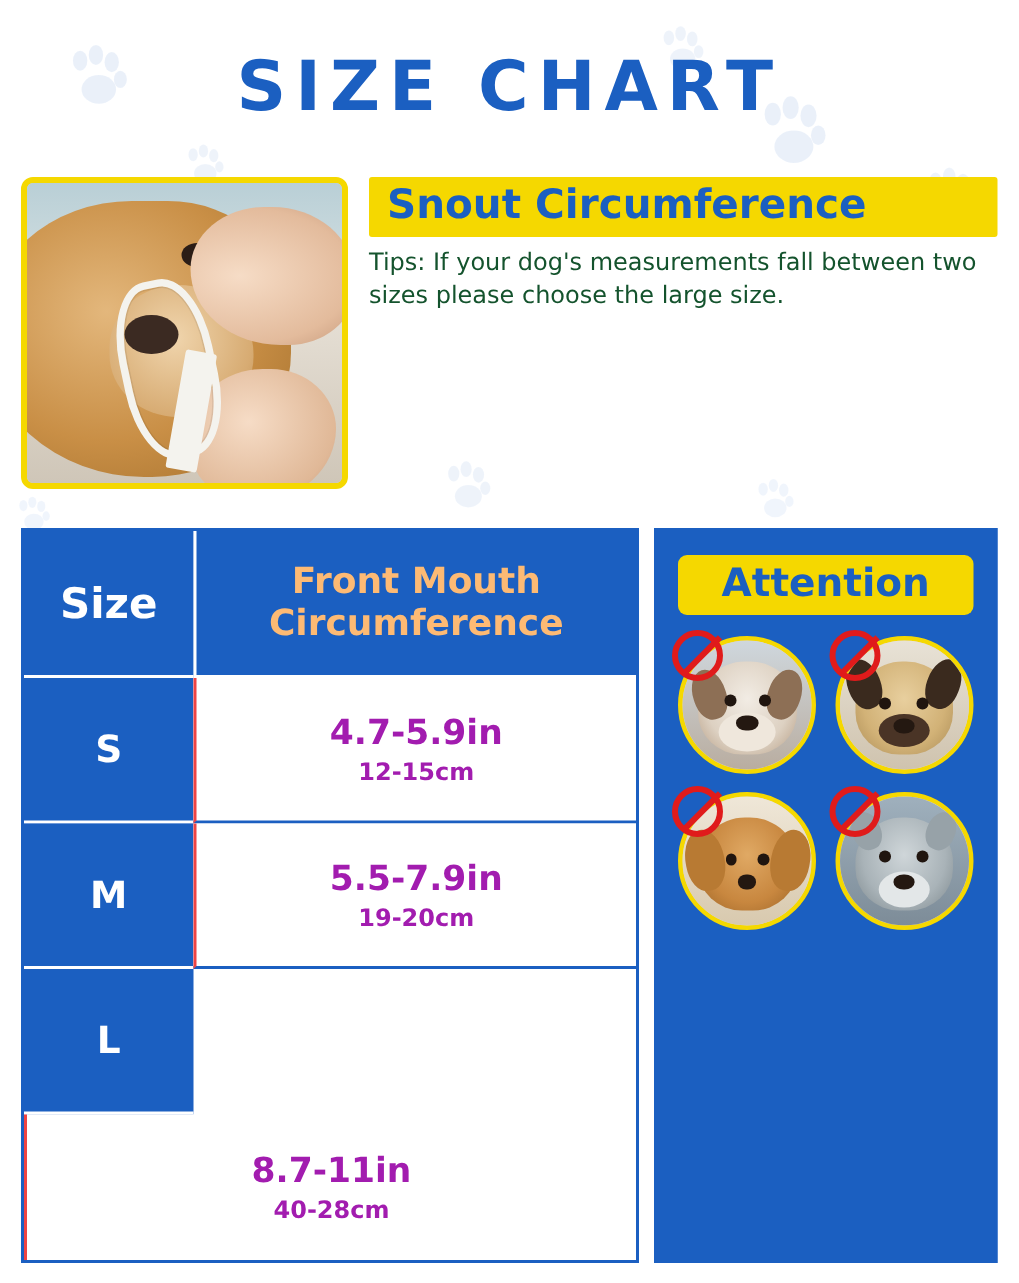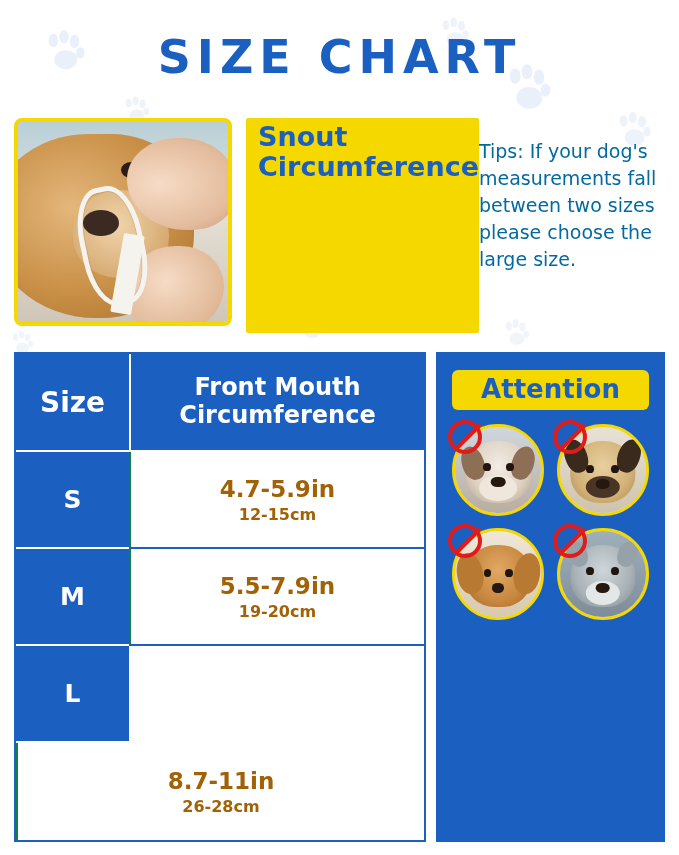--- a/index.html
+++ b/index.html
@@ -104,41 +104,41 @@
     width: 10%; height: 40%;
     background: #f4f3ee;
     transform: rotate(10deg);
     border-radius: 2px;
   }
 
   .snout-text {
     margin-left: 14px;
     flex: 1;
     display: flex;
-    flex-direction: row;
+    flex-direction: column;
   }
   .snout-heading {
     background: #f5d800;
     color: #1b5fc1;
     font-size: 27px;
     font-weight: bold;
     padding: 4px 0 6px 12px;
     border-radius: 2px;
     line-height: 1.1;
   }
   .snout-body {
     margin-top: 10px;
     color: #2f3b45;
     font-size: 16.5px;
     line-height: 1.42;
   }
   .snout-tips {
-    margin-top: 20px;
-    color: #0369a1;
-    font-size: 19px;
+    margin-top: 6px;
+    color: #14532d;
+    font-size: 16px;
     line-height: 1.42;
   }
 
   
   .bottom {
     position: absolute;
     top: 352px; left: 14px;
     width: 651px; height: 490px;
     display: flex;
     gap: 10px;
@@ -160,34 +160,34 @@
     color: #ffffff;
     display: flex; align-items: center; justify-content: center;
     font-size: 25px; font-weight: bold;
     border-bottom: 2px solid #ffffff;
   }
   .trow:last-child .tcell-size { border-bottom: none; }
   .tcell-val {
     flex: 1;
     background: #ffffff;
     border-bottom: 2px solid #1b5fc1;
-    border-left: 2px solid #15803d;
+    border-left: 2px solid #ef4444;
     display: flex; flex-direction: column;
     align-items: center; justify-content: center;
-    color: #a16207;
+    color: #a21caf;
   }
   .trow:last-child .tcell-val { border-bottom: none; }
   .trow.header .tcell-size {
     font-size: 28px;
   }
   .trow.header .tcell-val {
     background: #1b5fc1;
     border-left: 2px solid #ffffff;
     border-bottom: 2px solid #ffffff;
-    color: #ffffff;
+    color: #fdba74;
     font-size: 24px; font-weight: bold;
     line-height: 1.15;
     text-align: center;
     padding: 0 6px;
   }
   .val-in { font-size: 23px; font-weight: bold; }
   .val-cm { font-size: 16px; font-weight: bold; margin-top: 3px; }
 
   
   .attention {
@@ -404,21 +404,21 @@
         </div>
       </div>
 
       <div class="trow">
         <div class="tcell-size">L</div>
       </div>
 
       <div class="trow">
         <div class="tcell-val">
           <div class="val-in">8.7-11in</div>
-          <div class="val-cm">26-28cm</div>
+          <div class="val-cm">40-28cm</div>
         </div>
       </div>
     </div>
 
     <div class="attention">
       <div class="att-title">Attention</div>
 
       <div class="dogs">
 
         <div class="dog-wrap">

